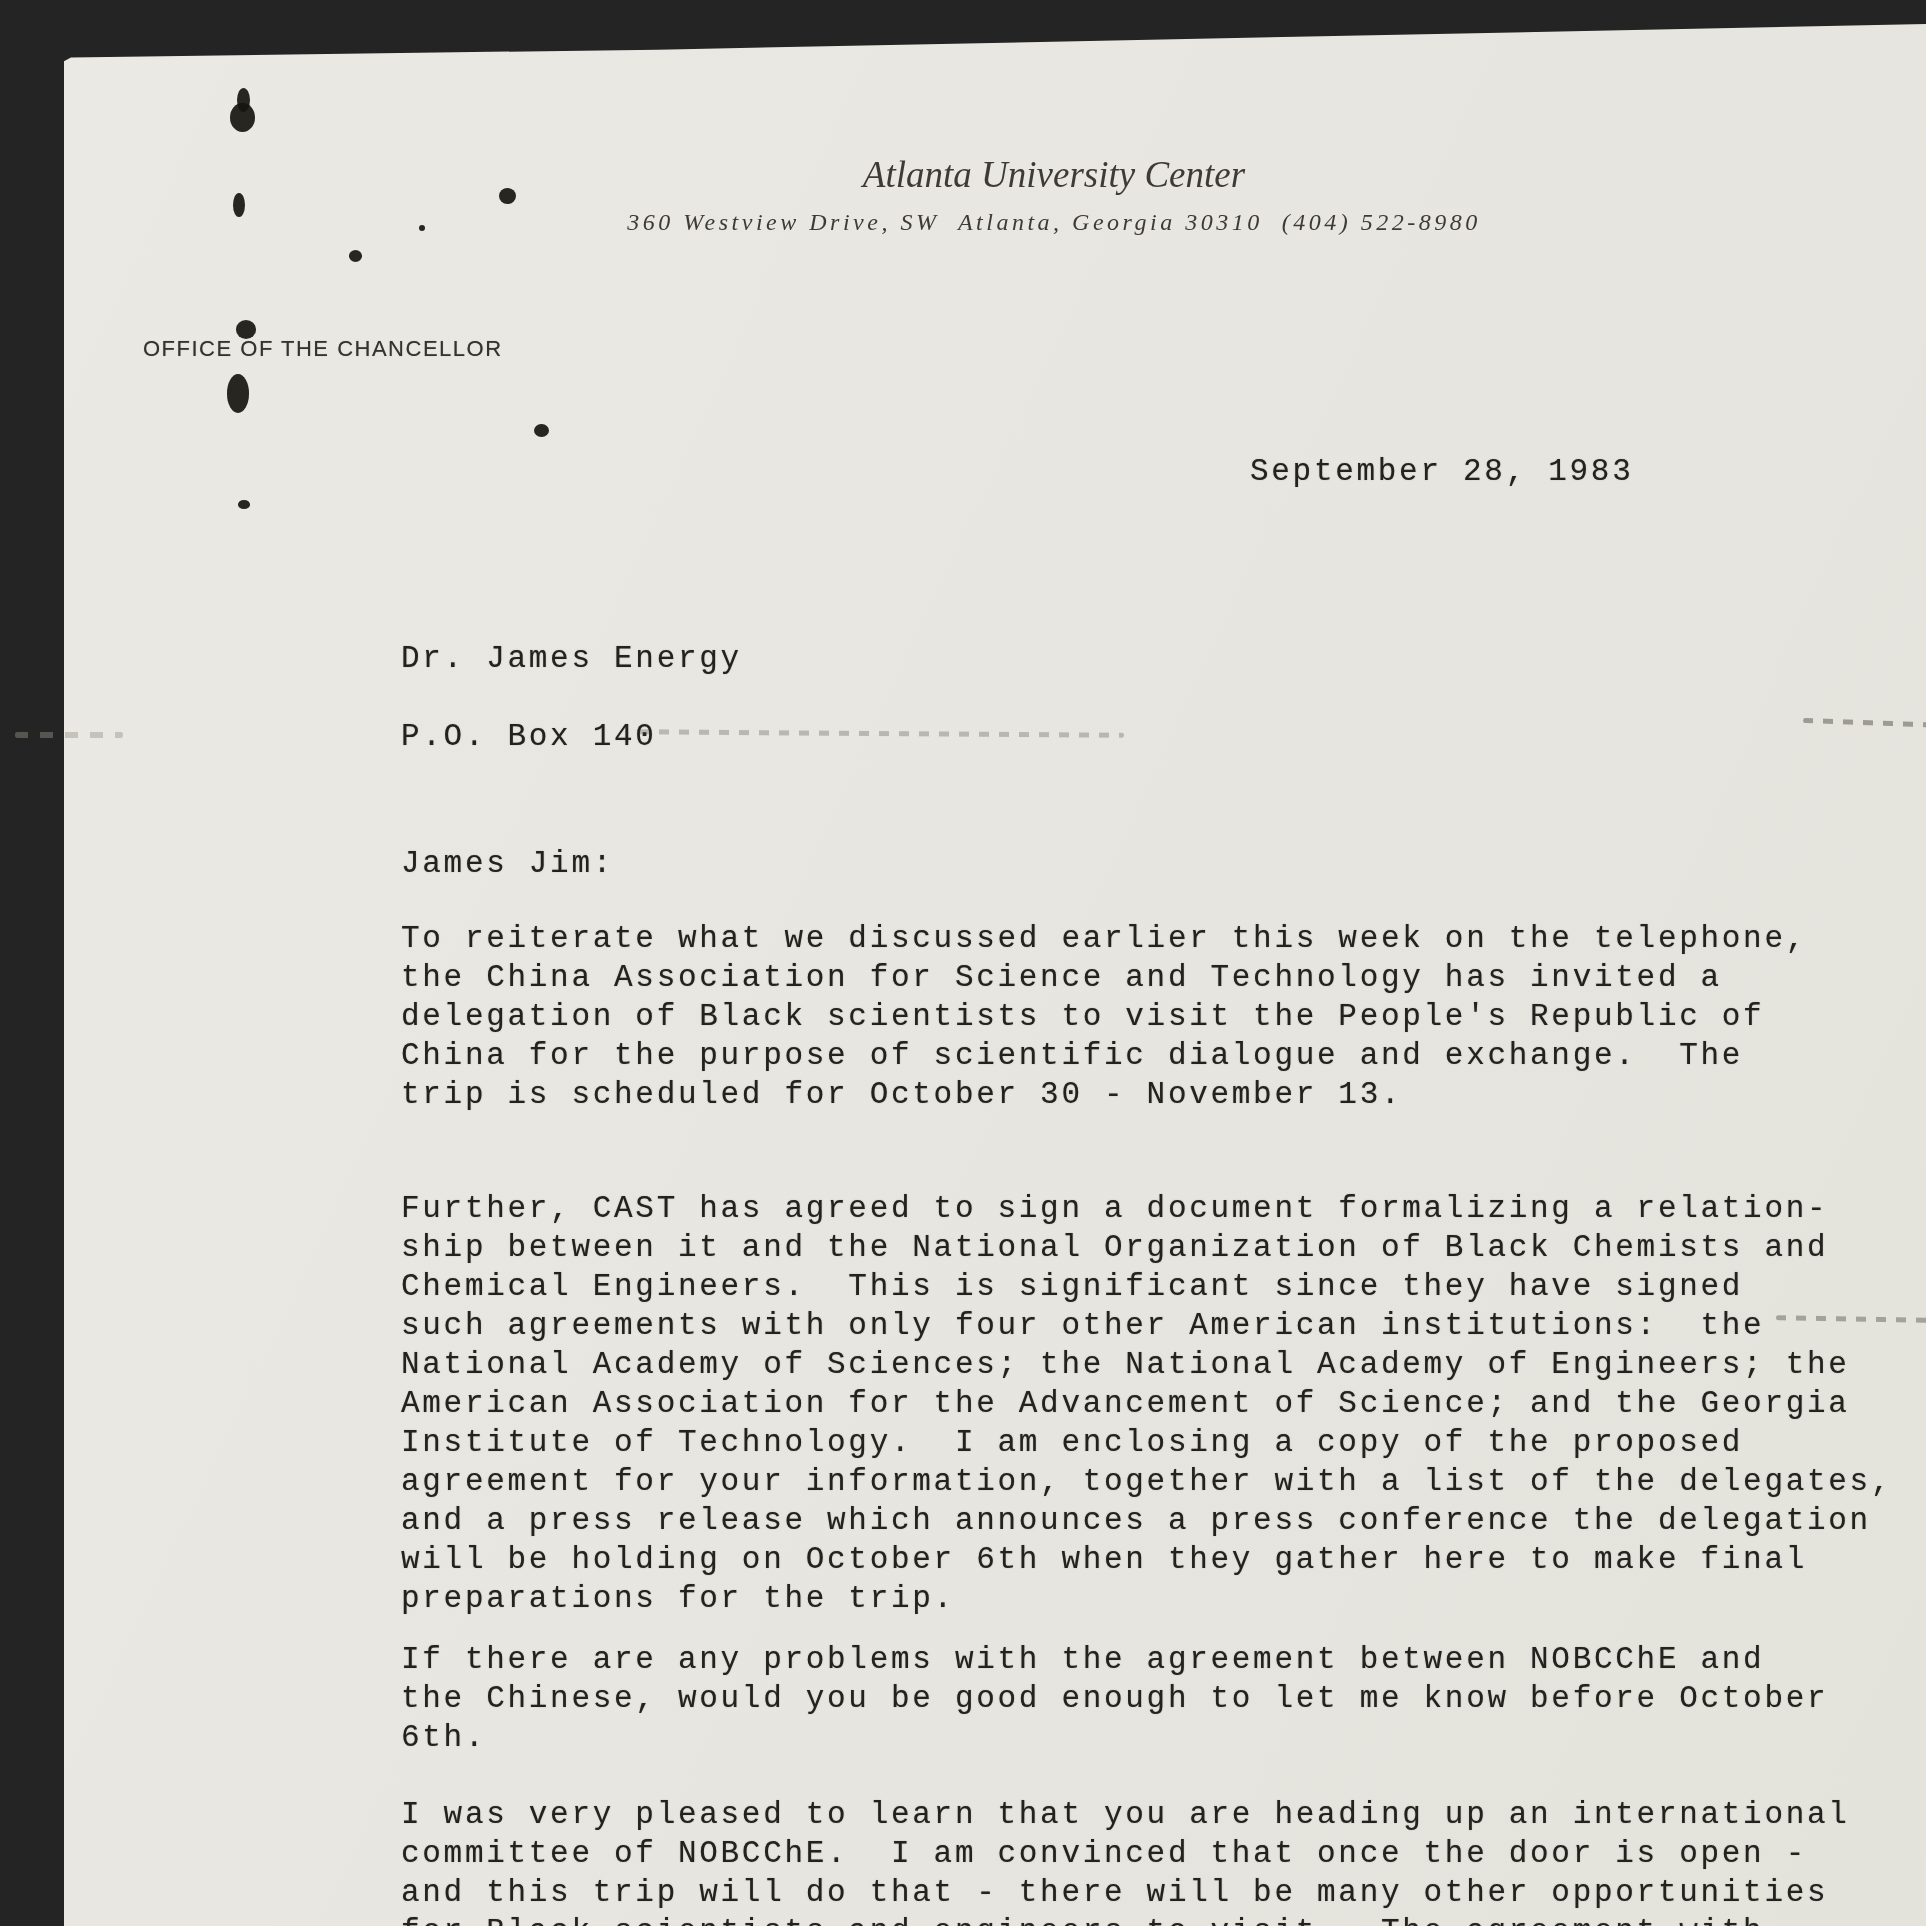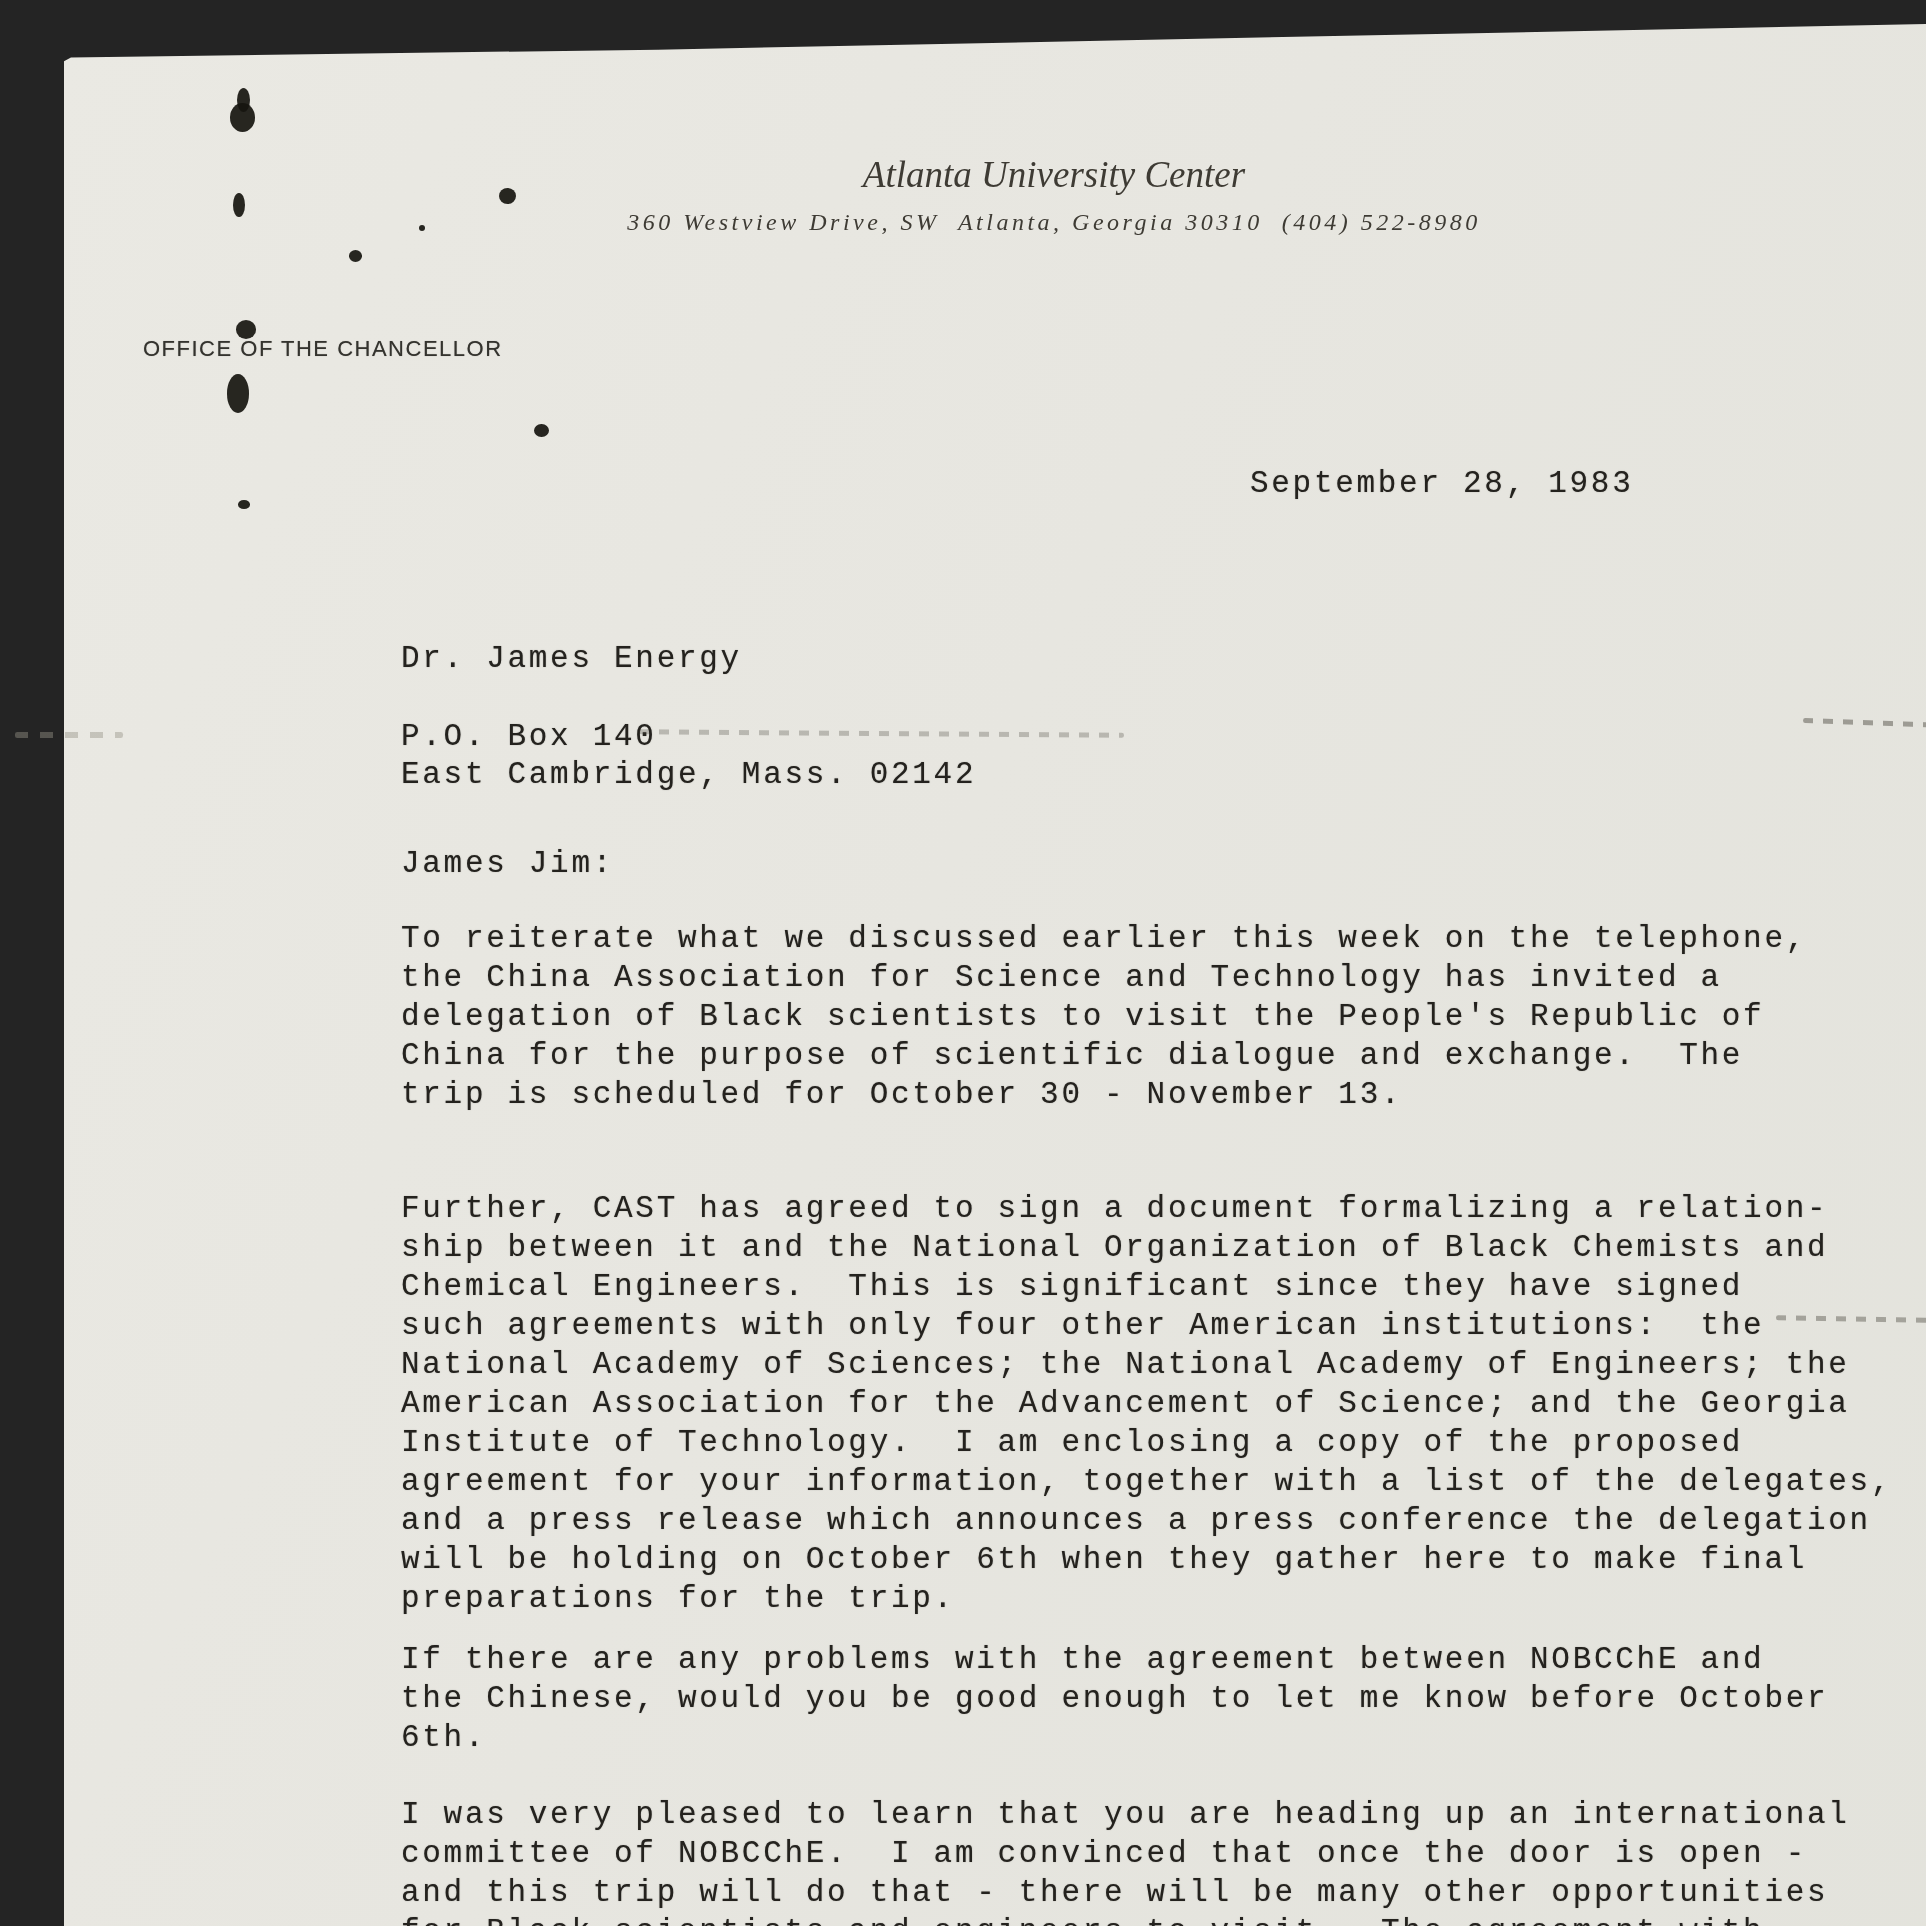--- a/index.html
+++ b/index.html
@@ -24,25 +24,24 @@
 <body>
 
 <div id="canvas">
 
   <div class="abs paper"></div>
 
   <div class="abs center-band serifit" style="top:153px;font-size:37px;">Atlanta University Center</div>
   <div class="abs center-band serifit" style="top:209px;font-size:24px;letter-spacing:3.5px;white-space:pre-wrap;">360 Westview Drive, SW  Atlanta, Georgia 30310  (404) 522-8980</div>
   <div class="abs office" style="left:143px;top:336px;">OFFICE OF THE CHANCELLOR</div>
 
-  <div class="abs type" style="left:1250px;top:464px;">September 28, 1983</div>
+  <div class="abs type" style="left:1250px;top:452px;">September 28, 1983</div>
 
   <div class="abs type" style="left:401px;top:639px;">Dr. James Energy</div>
   <div class="abs type" style="left:401px;top:717px;">P.O. Box 140</div>
-  <div class="abs type" style="left:401px;top:755px;">East Cambridge, Mass. 02142</div>
 
   <div class="abs type" style="left:401px;top:844px;">James Jim:</div>
 
   <div class="abs type" style="left:401px;top:919px;width:1618px;">To reiterate what we discussed earlier this week on the telephone,
 the China Association for Science and Technology has invited a
 delegation of Black scientists to visit the People's Republic of
 China for the purpose of scientific dialogue and exchange.  The
 trip is scheduled for October 30 - November 13.</div>
   <div class="abs type" style="left:401px;top:1189px;width:1618px;">Further, CAST has agreed to sign a document formalizing a relation-
 ship between it and the National Organization of Black Chemists and

